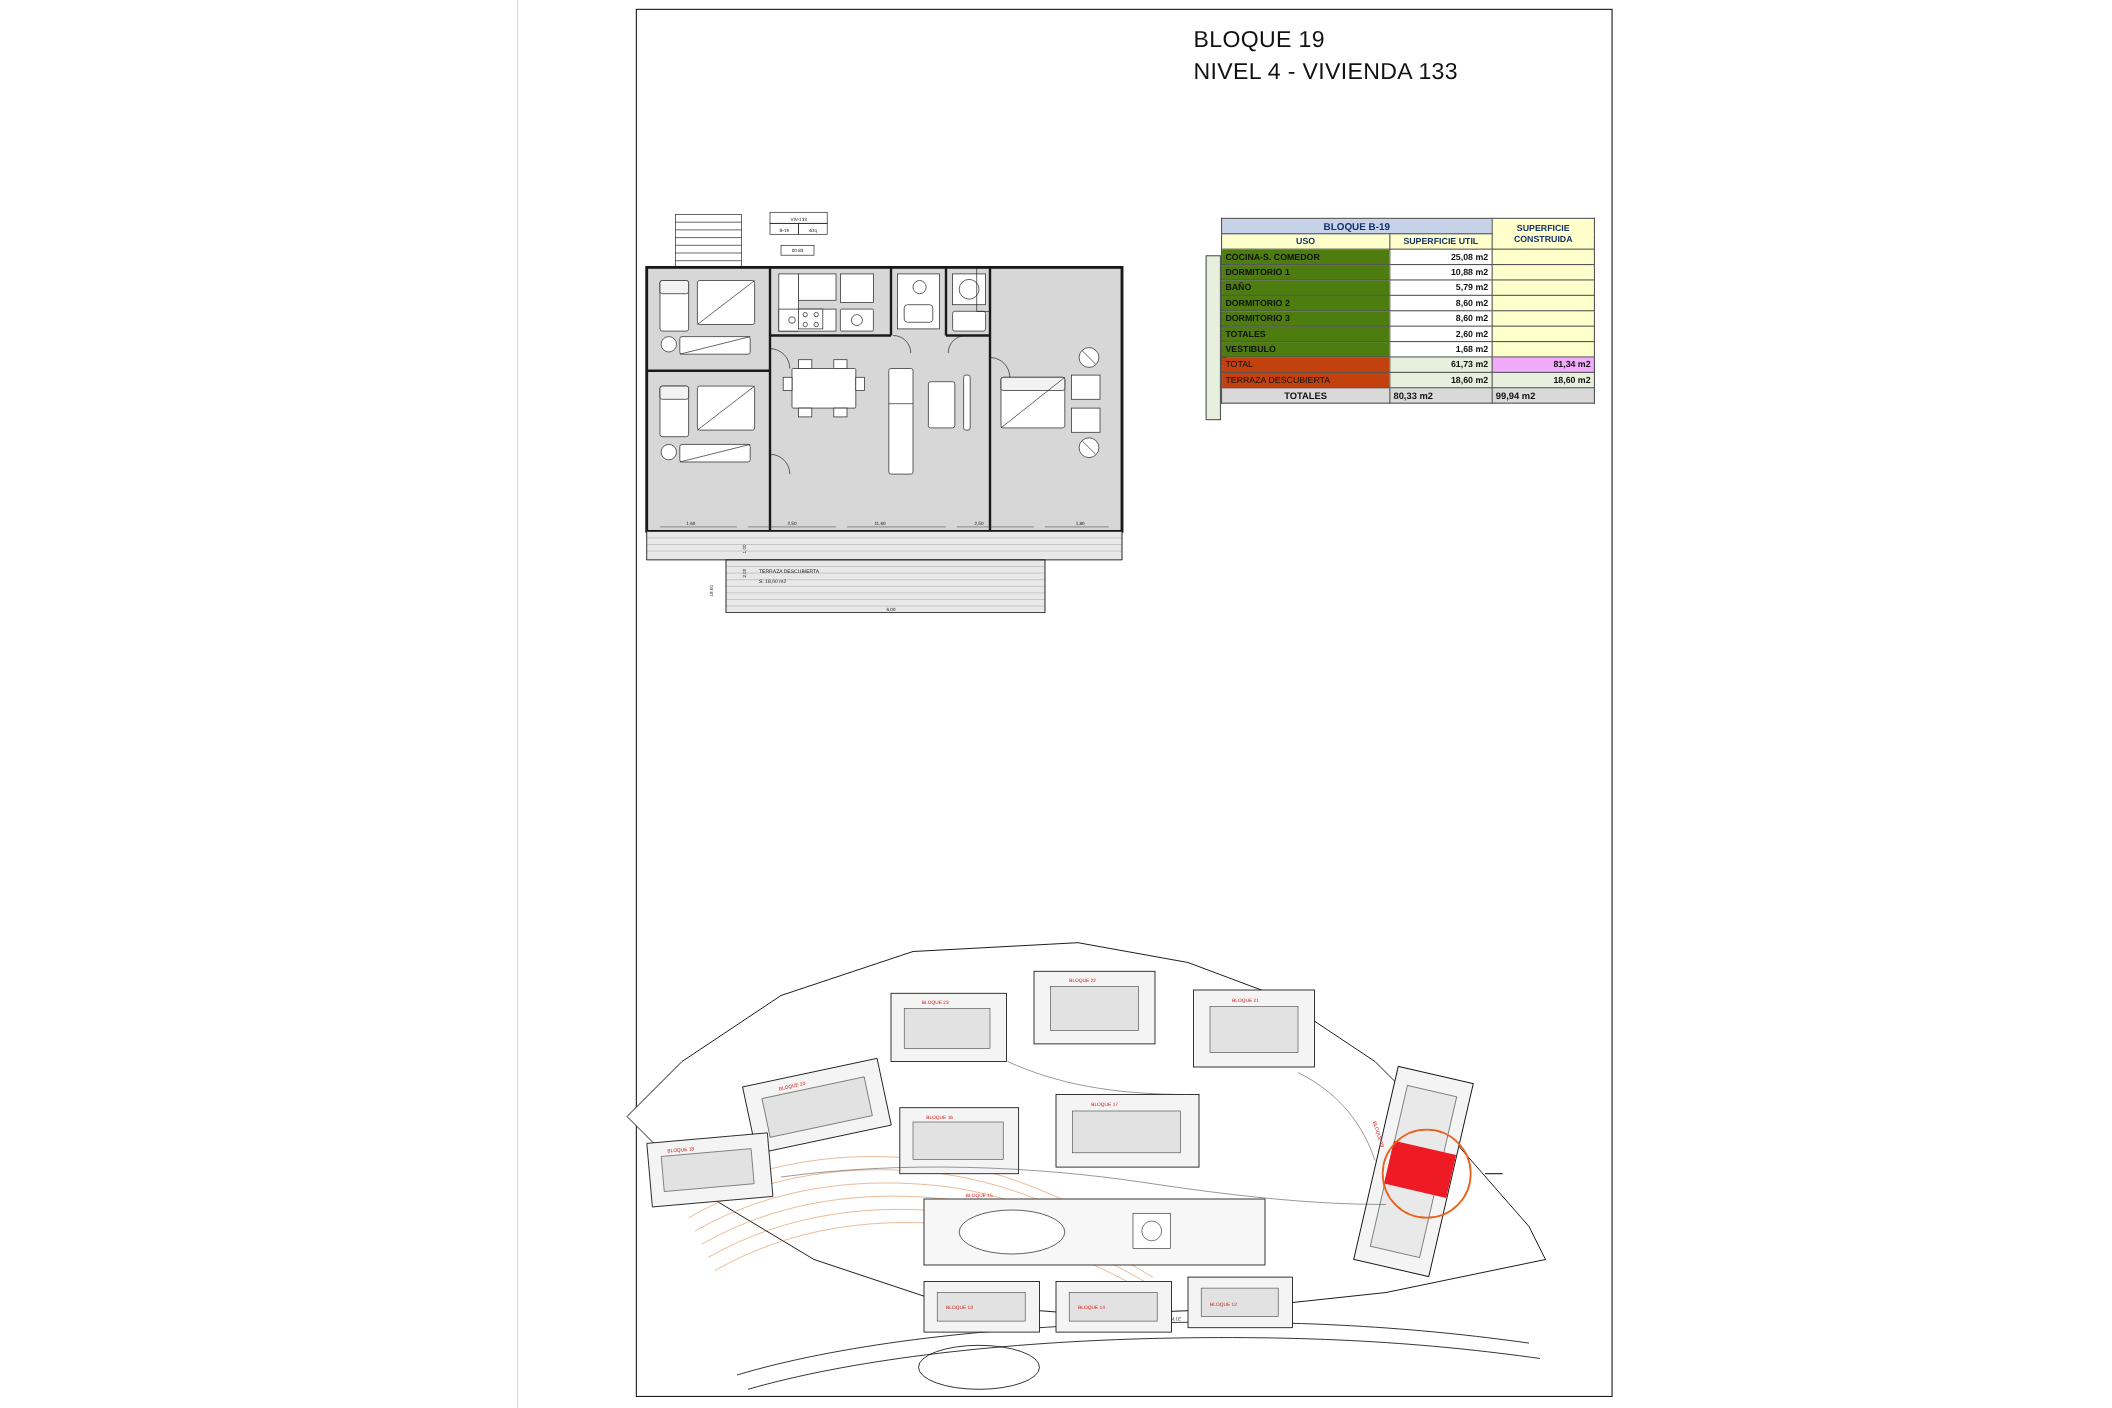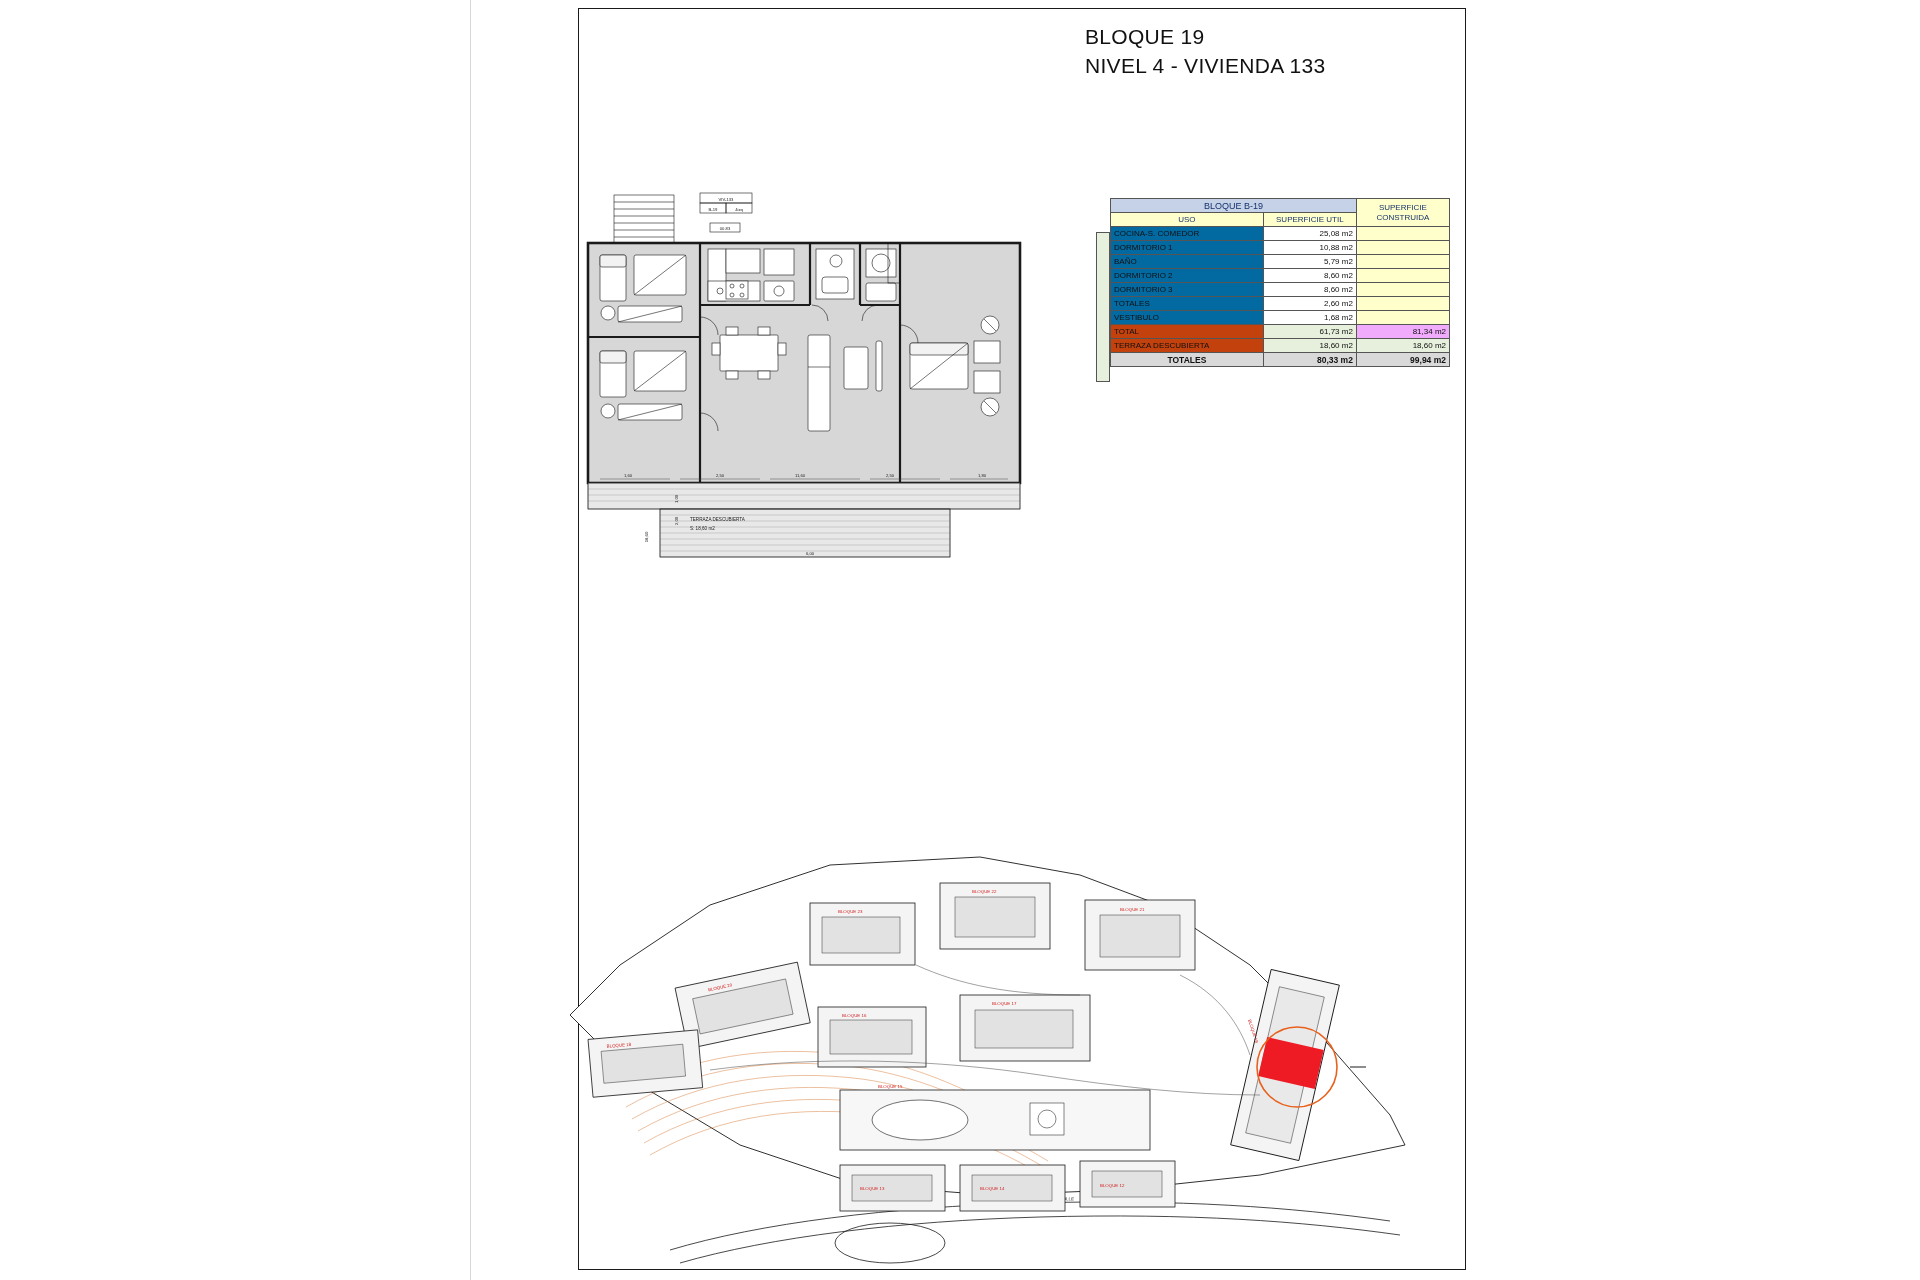--- a/index.html
+++ b/index.html
@@ -63,60 +63,60 @@
     width: 340px;
     border-collapse: collapse;
     font-size: 8.5px;
     color: #111;
   }
   .surf-table td, .surf-table th {
     border: 1px solid #555;
     padding: 1px 3px;
     height: 14px;
     box-sizing: border-box;
-    font-weight: normal;
+    font-weight: bold;
   }
   .hdr-blue {
     background: #c5d2e8;
     text-align: center;
     font-weight: bold;
     font-size: 9px;
     color: #16326b;
   }
   .hdr-yellow {
     background: #ffffcc;
     text-align: center;
     font-weight: bold;
     font-size: 8px;
     color: #16326b;
     line-height: 10px;
   }
   .cell-use {
-    background: #0369a1;
+    background: #4d7c0f;
     font-weight: bold;
     font-size: 8px;
     width: 128px;
     white-space: nowrap;
   }
   .cell-val {
     background: #ffffff;
     text-align: right;
     width: 78px;
     padding-right: 6px;
     font-size: 8px;
   }
   .cell-blank {
     background: #ffffcc;
     width: 78px;
   }
   .row-total .cell-use { background:#c2410c; font-weight: normal; }
   .row-total .cell-val { background:#e6f0dc; }
   .row-totals td {
     background: #d9d9d9;
-    text-align: right;
+    text-align: left;
     font-weight: bold;
     font-size: 8.5px;
   }
   .row-totals td.lbl { text-align: center; }
   .vert-label {
     position: absolute;
     left: 1096px;
     top: 232px;
     width: 14px;
     height: 150px;

